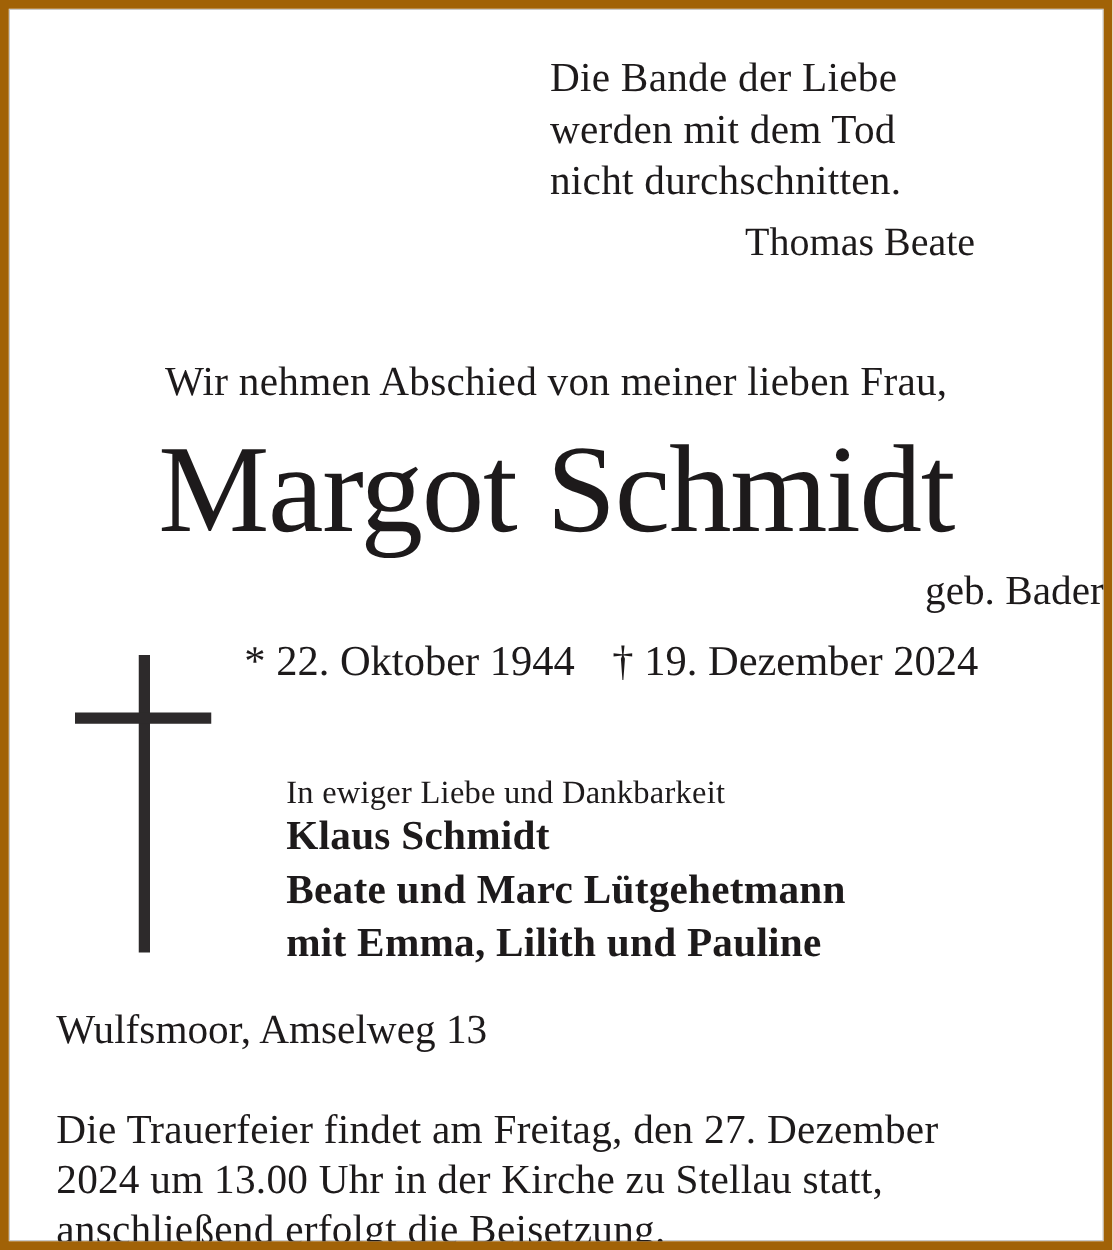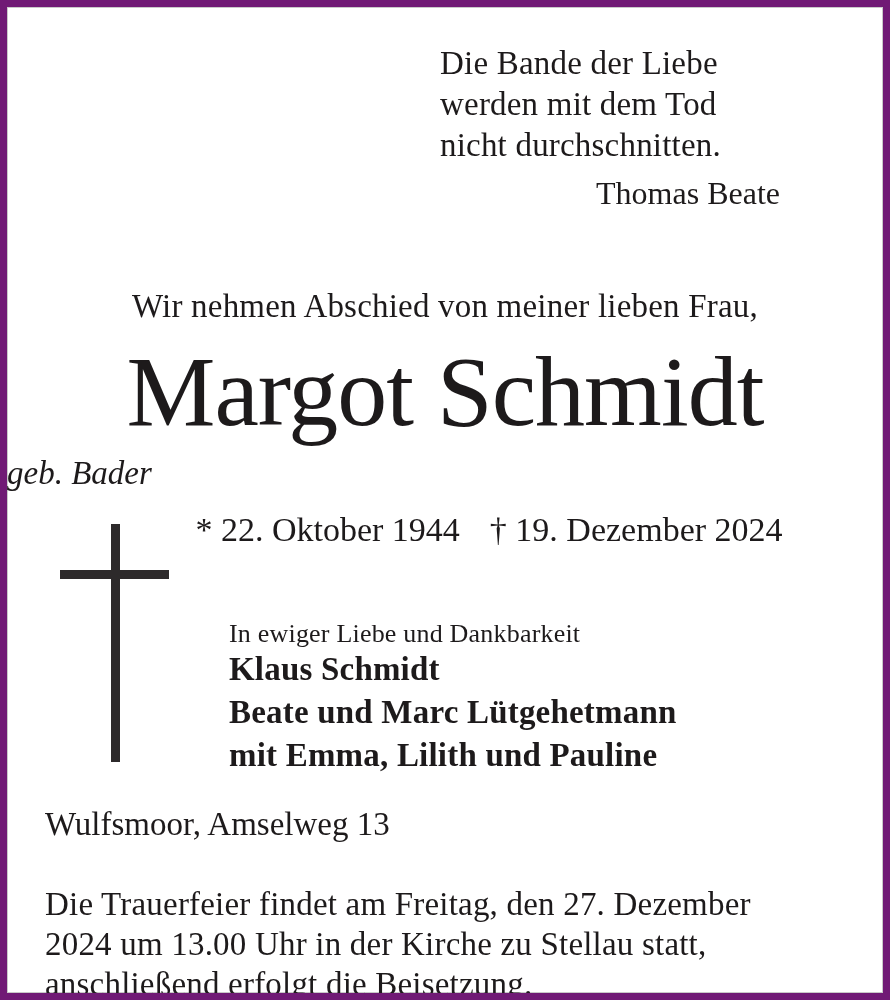--- a/index.html
+++ b/index.html
@@ -6,21 +6,21 @@
     margin: 0;
     padding: 0;
     background: #ffffff;
   }
   .notice {
     position: relative;
     width: 890px;
     height: 1000px;
     box-sizing: border-box;
     background: #ffffff;
-    border: 7px solid #701a75;
+    border: 7px solid #a16207;
     box-shadow: inset 0 0 0 1px #c9c9c9;
     font-family: "Liberation Serif", "DejaVu Serif", serif;
     color: #1d1a1b;
     overflow: hidden;
   }
   .abs { position: absolute; }
 
   
   .quote-block {
     left: 433px;
@@ -62,24 +62,23 @@
     text-align: center;
     font-size: 100px;
     line-height: 110px;
     letter-spacing: -1px;
     white-space: nowrap;
   }
   .maiden-name {
     left: 0;
     top: 447px;
     width: 100%;
-    text-align: left;
+    text-align: right;
     font-size: 33px;
     line-height: 38px;
-    font-style: italic;
   }
 
   
   .dates-line {
     left: 0;
     top: 503px;
     width: 100%;
     display: flex;
     justify-content: center;
     gap: 30px;

